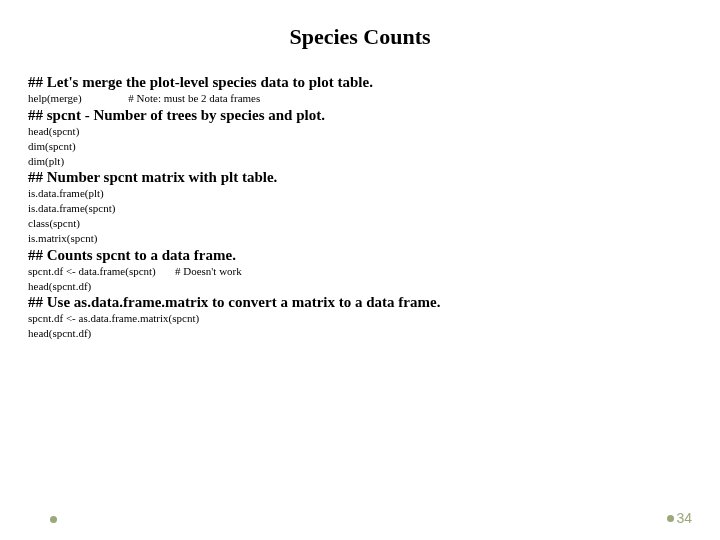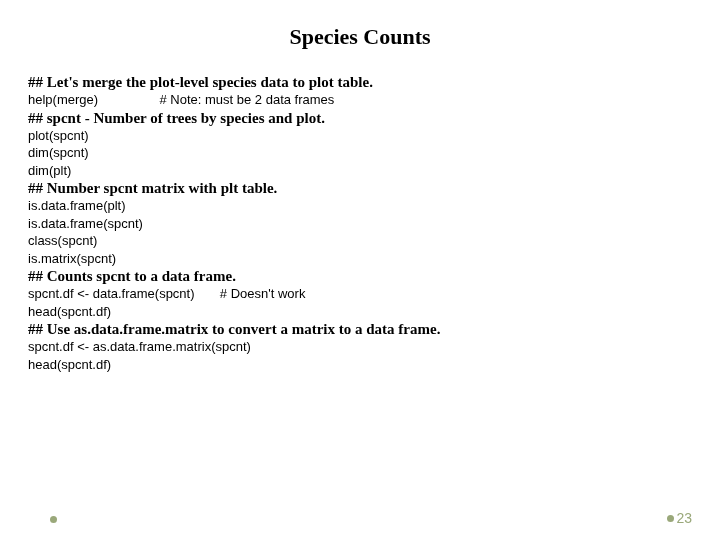--- a/index.html
+++ b/index.html
@@ -22,22 +22,22 @@
   .section-heading {
     font-size: 15px;
     font-weight: bold;
     font-family: Georgia, 'Times New Roman', serif;
     margin-top: 1px;
   }
   .section-heading.first {
     margin-top: 2px;
   }
   .code {
-    font-family: Liberation Sans, sans-serif;
-    font-size: 13px;
+    font-family: Liberation Serif, serif;
+    font-size: 11px;
     white-space: pre;
     line-height: 1.35;
   }
   .footer {
     position: absolute;
     bottom: 14px;
     left: 0;
     right: 0;
     width: 100%;
   }
@@ -72,36 +72,36 @@
 </style>
 </head>
 <body>
 
 <h1 class="title">Species Counts</h1>
 
 <div class="section-heading first">## Let's merge the plot-level species data to plot table.</div>
 <div class="code">help(merge)                 # Note: must be 2 data frames</div>
 
 <div class="section-heading">## spcnt - Number of trees by species and plot.</div>
-<div class="code">plot(spcnt)
+<div class="code">head(spcnt)
 dim(spcnt)
 dim(plt)</div>
 
 <div class="section-heading">## Number spcnt matrix with plt table.</div>
 <div class="code">is.data.frame(plt)
 is.data.frame(spcnt)
 class(spcnt)
 is.matrix(spcnt)</div>
 
 <div class="section-heading">## Counts spcnt to a data frame.</div>
 <div class="code">spcnt.df &lt;- data.frame(spcnt)       # Doesn't work
 head(spcnt.df)</div>
 
 <div class="section-heading">## Use as.data.frame.matrix to convert a matrix to a data frame.</div>
 <div class="code">spcnt.df &lt;- as.data.frame.matrix(spcnt)
 head(spcnt.df)</div>
 
 <div class="footer">
   <span class="bullet-dot"></span>
   <span class="page-num">
-    <span class="dot"></span><span>23</span>
+    <span class="dot"></span><span>34</span>
   </span>
 </div>
 
 </body></html>

